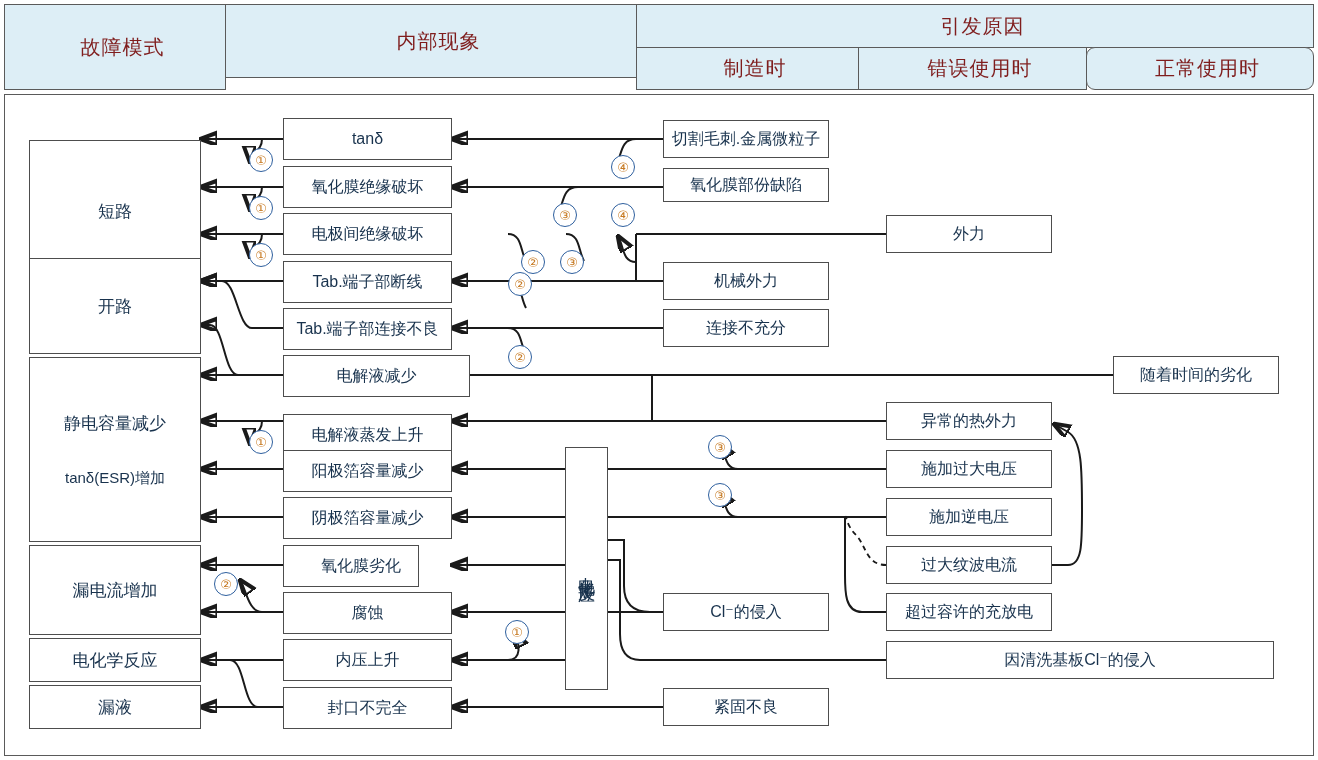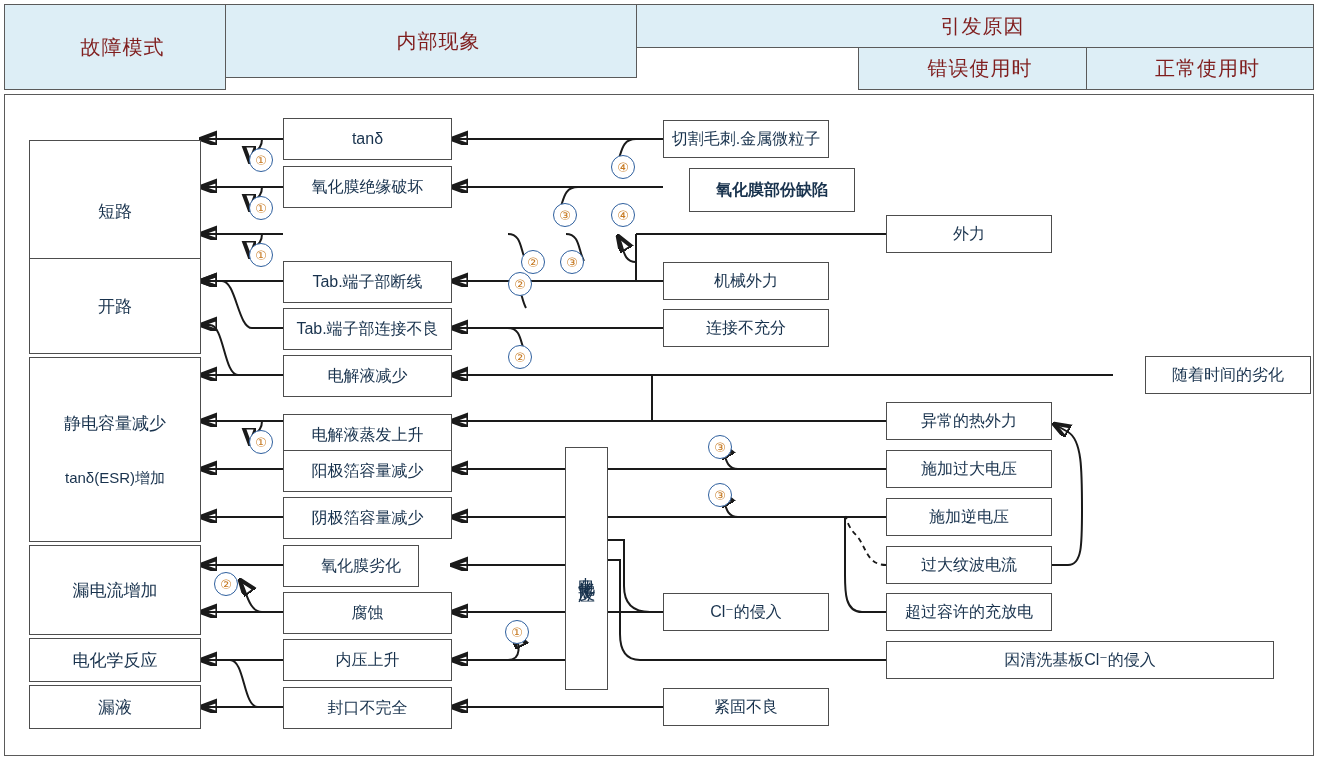--- a/index.html
+++ b/index.html
@@ -57,24 +57,27 @@
   </div>
 
   <div class="hdr-cell" style="left:225px;top:4px;width:412px;height:74px;">
     <span>内部现象</span>
   </div>
 
   <div class="hdr-cell" style="left:636px;top:4px;width:678px;height:44px;">
     <span>引发原因</span>
   </div>
 
+  <div class="hdr-cell" style="left:636px;top:47px;width:223px;height:43px;">
+    <span>制造时</span>
+  </div>
   <div class="hdr-cell" style="left:858px;top:47px;width:229px;height:43px;">
     <span>错误使用时</span>
   </div>
-  <div class="hdr-cell" style="left:1086px;top:47px;width:228px;height:43px;">
+  <div class="hdr-cell" style="left:1086px;top:47px;width:228px;height:43px;border-radius:9px;">
     <span>正常使用时</span>
   </div>
 
   <div class="body-frame" style="left:4px;top:94px;width:1310px;height:662px;"></div>
 
   <svg id="wires" viewBox="0 0 1318 760">
     <defs>
       <marker id="ah" markerWidth="9" markerHeight="9" refX="8.2" refY="3.2" orient="auto" markerUnits="strokeWidth">
         <path d="M0,0 L8.6,3.2 L0,6.4 z" fill="#1a1a1a" stroke="none"></path>
       </marker>
@@ -184,27 +187,30 @@
   <div class="node mode" style="left:29px;top:685px;width:172px;height:44px;">
     <span class="ln">漏液</span>
   </div>
 
   <div class="node" style="left:283px;top:118px;width:169px;height:42px;">
     <span>tanδ</span>
   </div>
   <div class="node" style="left:283px;top:166px;width:169px;height:42px;">
     <span>氧化膜绝缘破坏</span>
   </div>
+  <div class="node" style="left:283px;top:213px;width:169px;height:42px;">
+    <span>电极间绝缘破坏</span>
+  </div>
   <div class="node" style="left:283px;top:261px;width:169px;height:42px;">
     <span>Tab.端子部断线</span>
   </div>
   <div class="node" style="left:283px;top:308px;width:169px;height:42px;">
     <span>Tab.端子部连接不良</span>
   </div>
-  <div class="node" style="left:283px;top:355px;width:169px;height:42px;">
+  <div class="node" style="left:283px;top:355px;width:187px;height:42px;">
     <span>电解液减少</span>
   </div>
   <div class="node" style="left:283px;top:402px;width:169px;height:42px;margin-top:12px;">
     <span>电解液蒸发上升</span>
   </div>
   <div class="node" style="left:283px;top:450px;width:169px;height:42px;">
     <span>阳极箔容量减少</span>
   </div>
   <div class="node" style="left:283px;top:497px;width:169px;height:42px;">
     <span>阴极箔容量减少</span>
@@ -222,21 +228,21 @@
     <span>封口不完全</span>
   </div>
 
   <div class="node vert" style="left:565px;top:447px;width:43px;height:243px;">
     <span>电化学反应</span>
   </div>
 
   <div class="node" style="left:663px;top:120px;width:166px;height:38px;">
     <span>切割毛刺.金属微粒子</span>
   </div>
-  <div class="node" style="left:689px;top:168px;width:166px;height:44px;font-weight:bold;">
+  <div class="node" style="left:663px;top:168px;width:166px;height:34px;">
     <span>氧化膜部份缺陷</span>
   </div>
   <div class="node" style="left:663px;top:262px;width:166px;height:38px;">
     <span>机械外力</span>
   </div>
   <div class="node" style="left:663px;top:309px;width:166px;height:38px;">
     <span>连接不充分</span>
   </div>
   <div class="node" style="left:663px;top:593px;width:166px;height:38px;text-align:right;">
     <span>Cl⁻的侵入</span>
@@ -260,21 +266,21 @@
   <div class="node" style="left:886px;top:546px;width:166px;height:38px;">
     <span>过大纹波电流</span>
   </div>
   <div class="node" style="left:886px;top:593px;width:166px;height:38px;">
     <span>超过容许的充放电</span>
   </div>
   <div class="node" style="left:886px;top:641px;width:388px;height:38px;">
     <span>因清洗基板Cl⁻的侵入</span>
   </div>
 
-  <div class="node" style="left:1113px;top:356px;width:166px;height:38px;margin-left:32px;">
+  <div class="node" style="left:1113px;top:356px;width:166px;height:38px;">
     <span>随着时间的劣化</span>
   </div>
 
   <div class="circ" style="left:249px;top:148px;">
     <span>①</span>
     </div>
   <div class="circ" style="left:249px;top:196px;">
     <span>①</span>
     </div>
   <div class="circ" style="left:249px;top:243px;">

